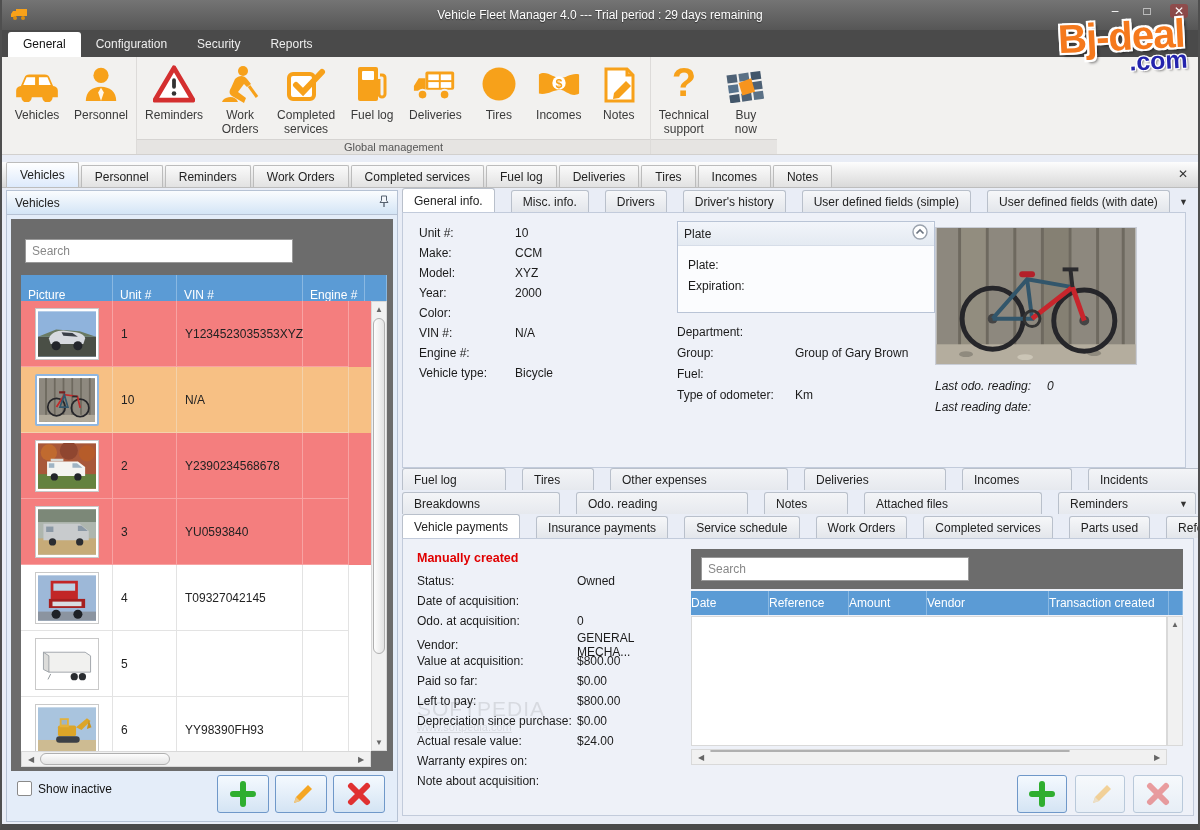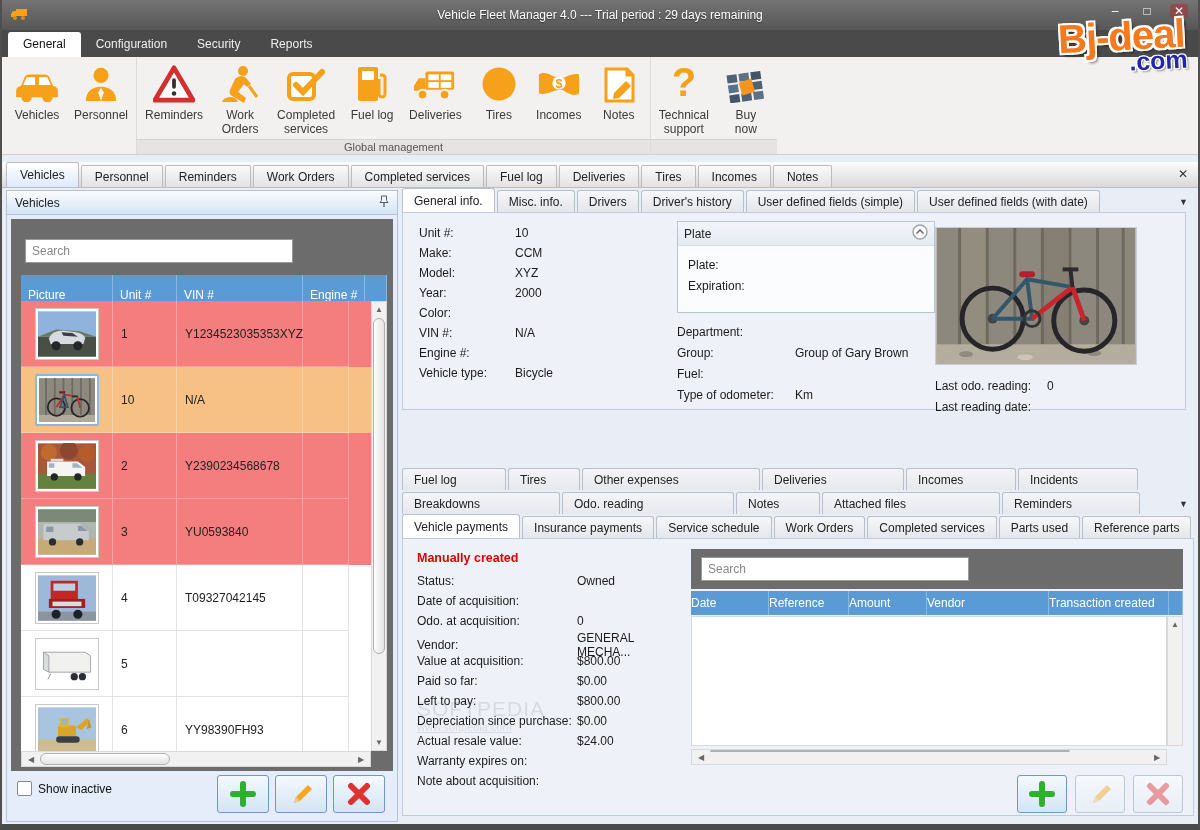--- a/index.html
+++ b/index.html
@@ -82,40 +82,40 @@
   .btnrow{position:absolute;right:12px;top:2px;display:flex;gap:6px;}
   .actbtn{width:52px;height:38px;background:linear-gradient(#f4f9fe,#d4e4f4);border:1px solid #6f98c9;border-radius:3px;
     display:flex;align-items:center;justify-content:center;cursor:default;}
   .actbtn.disabled{border-color:#b9c9da;background:linear-gradient(#f6f9fc,#e7eef6);}
   .actbtn.disabled svg{opacity:.45;}
   
   .right-panel{position:absolute;left:400px;top:188px;right:4px;bottom:8px;}
   .detail-tabs{position:relative;height:24px;display:flex;align-items:flex-end;}
   .tab{height:22px;padding:0 11px;display:flex;align-items:center;font-size:12px;color:#222;
     background:linear-gradient(#f6f7f9,#e3e6eb);border:1px solid #b9c0cb;border-bottom:none;
-    border-radius:3px 3px 0 0;margin-right:2px;cursor:default;white-space:nowrap;}
+    border-radius:3px 3px 0 0;margin-right:16px;cursor:default;white-space:nowrap;}
   .tab.active{height:24px;background:#fff;position:relative;z-index:2;}
   .overflow-arrow{position:absolute;right:6px;bottom:5px;font-size:9px;color:#333;}
-  .info-box{position:absolute;left:0;top:24px;right:8px;height:198px;background:#eef1f8;border:1px solid #c2cbdb;}
+  .info-box{position:absolute;left:0;top:24px;right:8px;height:256px;background:#eef1f8;border:1px solid #c2cbdb;}
   .frow{display:grid;font-size:12px;color:#1b1b1b;height:20px;align-items:center;}
   .gi-left{position:absolute;left:16px;top:10px;width:250px;}
   .gi-left .frow{grid-template-columns:96px auto;}
   .platebox{position:absolute;left:274px;top:8px;width:258px;height:92px;background:#fbfcfe;
     border:1px solid #b9c4d6;border-radius:0;}
   .platebox .ph{height:24px;display:flex;align-items:center;padding:0 6px;font-size:12px;color:#222;
     background:linear-gradient(#f2f5fa,#e4eaf2);border-bottom:1px solid #d6dde8;border-radius:4px 4px 0 0;}
   .platebox .ph .circ{margin-left:auto;}
   .platebox .pfields{padding:8px 10px 0;}
   .platebox .frow{grid-template-columns:74px auto;height:21px;}
   .gi-right{position:absolute;left:274px;top:108px;width:290px;}
   .gi-right .frow{grid-template-columns:118px auto;height:21px;}
   .photo{position:absolute;left:532px;top:14px;width:202px;height:138px;border:1px solid #c9cdd6;}
   .photo svg{display:block;width:100%;height:100%;}
   .photo-cap{position:absolute;left:532px;top:162px;width:240px;}
-  .photo-cap .frow{grid-template-columns:112px auto;height:21px;}
+  .photo-cap .frow{grid-template-columns:112px auto;height:21px;font-style:italic;}
   
   .subtabs{position:absolute;left:0;top:278px;right:0;}
   .strow{position:relative;display:flex;align-items:flex-end;height:24px;}
   .strow .tab{flex:0 0 auto;}
   .str12 .tab{background:linear-gradient(#f3f4f7,#e6e9ee);}
   
   .pay-box{position:absolute;left:0;top:350px;right:0;bottom:0;background:#eef1f8;border:1px solid #c2cbdb;}
   .pay-header{position:absolute;left:14px;top:12px;font-size:12.5px;font-weight:bold;color:#e00000;}
   .pay-fields{position:absolute;left:14px;top:32px;width:268px;}
   .pay-fields .frow{grid-template-columns:160px auto;}

